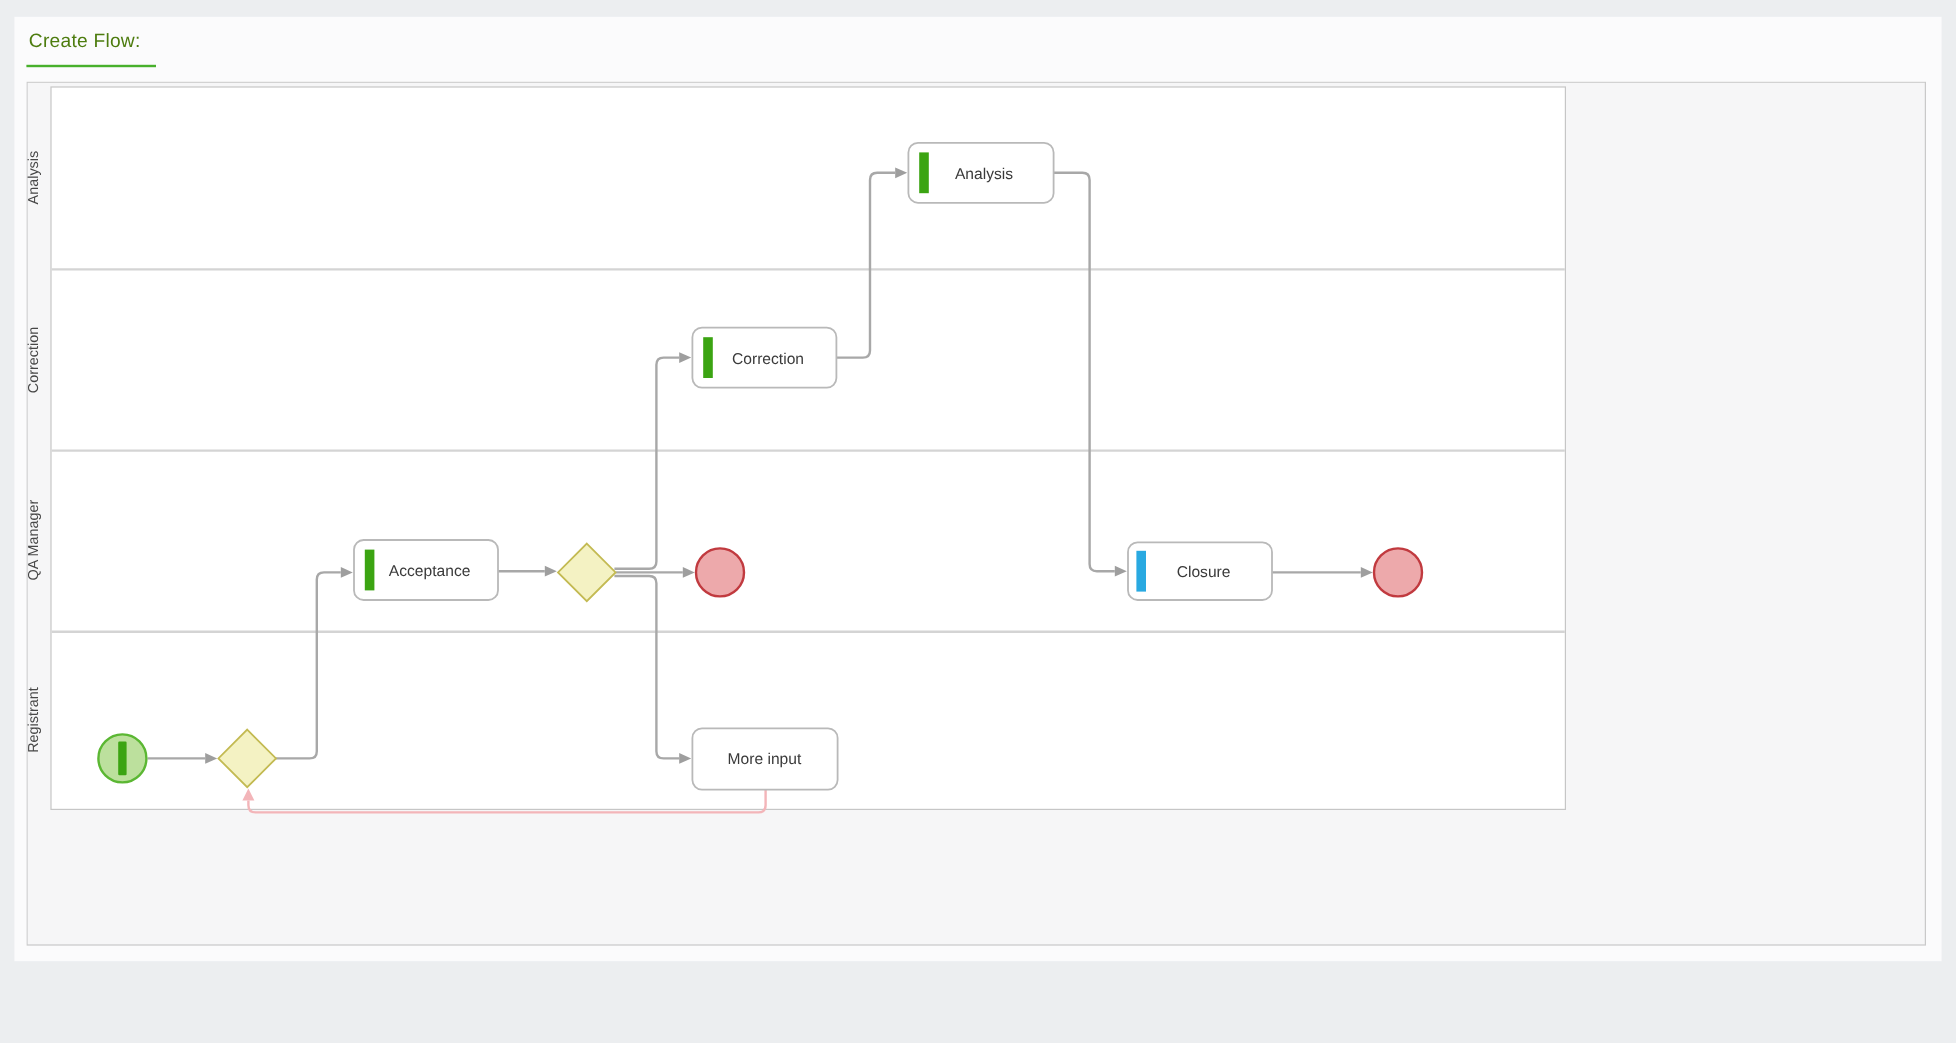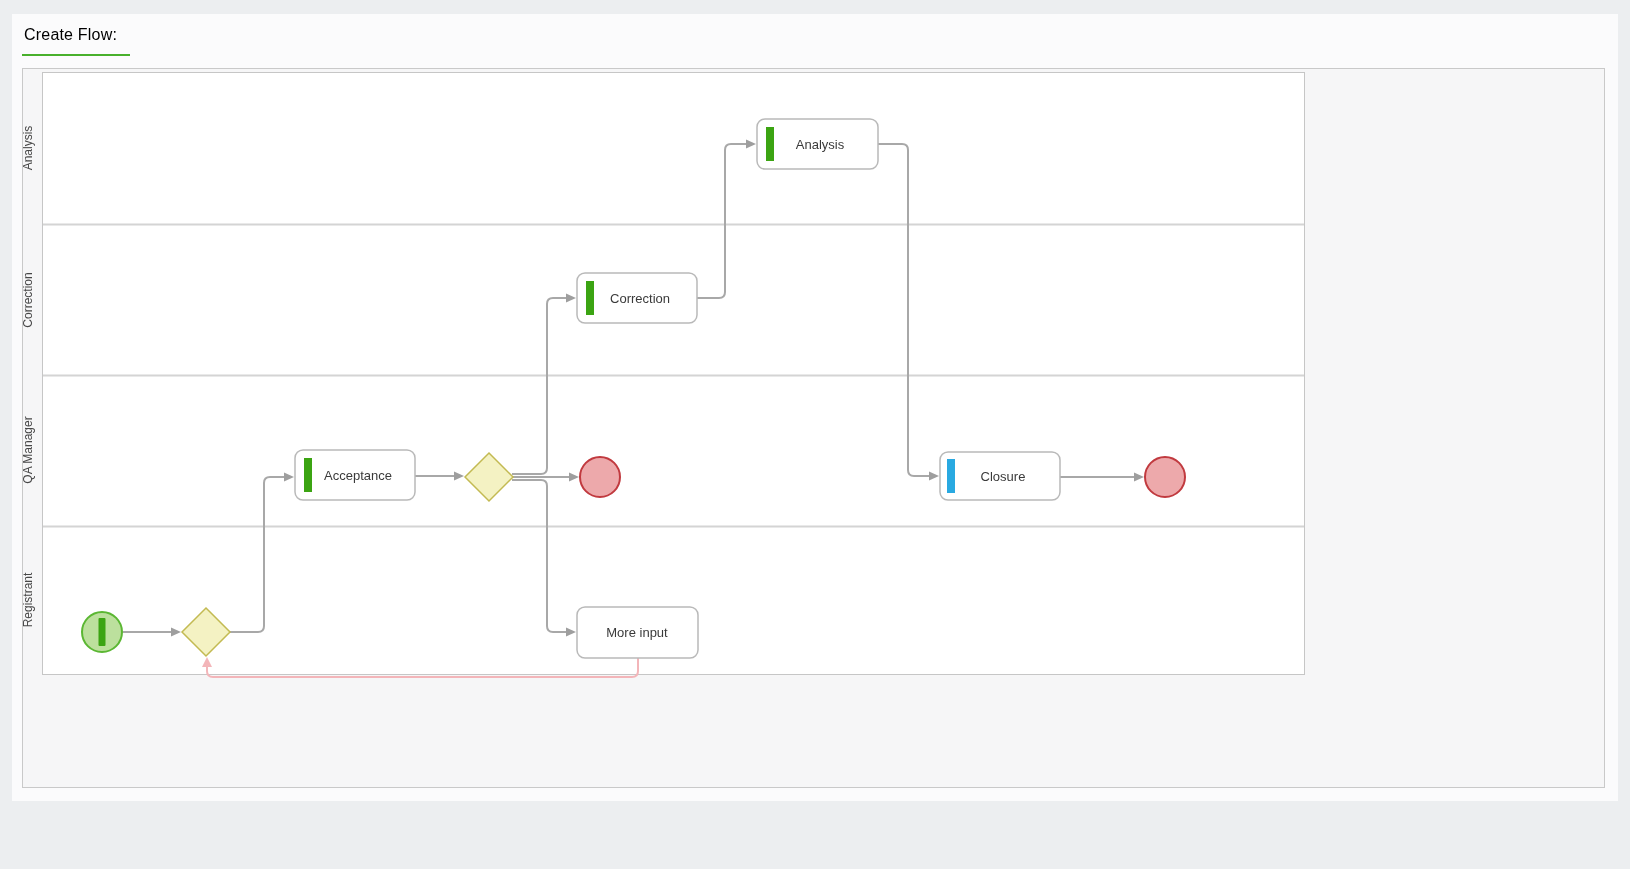--- a/index.html
+++ b/index.html
@@ -7,21 +7,21 @@
     width:1630px;height:869px;position:relative;overflow:hidden;
     background:#eceef0;
     font-family:"Liberation Sans", sans-serif;
   }
   .panel{
     position:absolute;left:12px;top:14px;width:1606px;height:787px;
     background:#fbfbfc;
   }
   .page-title{
     position:absolute;left:24px;top:26px;
-    font-size:16px;color:#000000;letter-spacing:.2px;
+    font-size:16px;color:#4d7c0f;letter-spacing:.2px;
   }
   .title-underline{
     position:absolute;left:22px;top:54px;width:108px;height:2px;
   }
   .diagram-svg{position:absolute;left:22px;top:68px;}
   svg text{font-family:"Liberation Sans", sans-serif;}
   .task-label{font-size:13px;fill:#3a3a3a;}
   .lane-label{font-size:12px;fill:#474747;}
 </style>
 </head>

